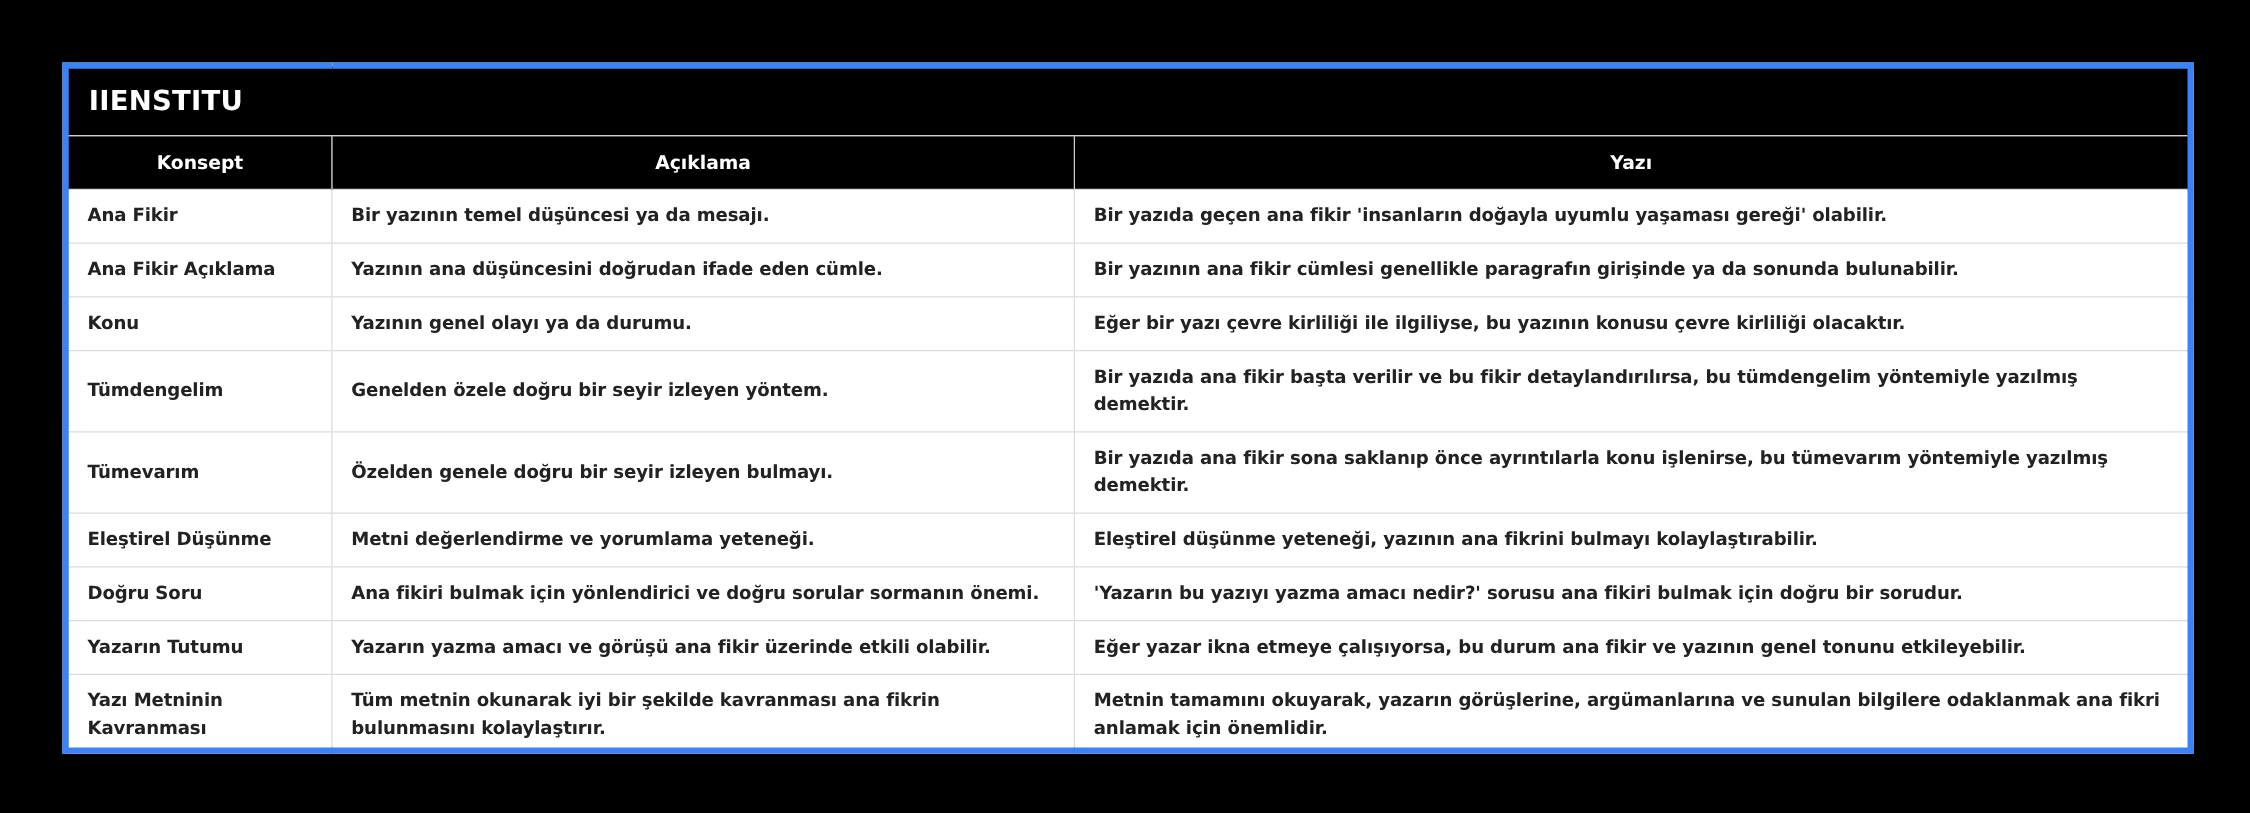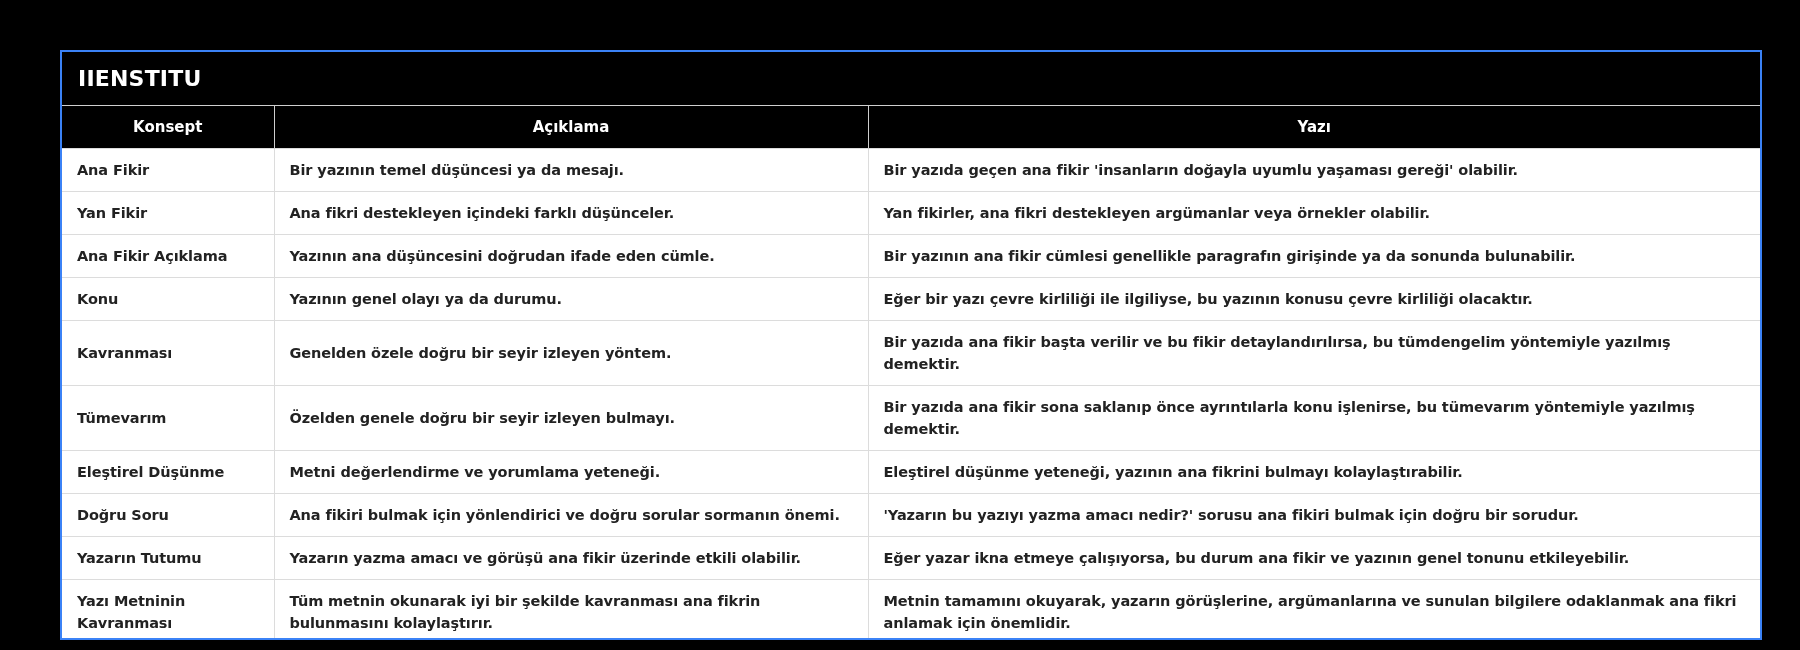--- a/index.html
+++ b/index.html
@@ -17,22 +17,21 @@
       position: absolute;
       left: 50px;
       top: 50px;
       width: 1700px;
     }
     table {
       width: 1700px;
       border-collapse: collapse;
       table-layout: fixed;
       background: #ffffff;
-      border: 2px solid #3b82f6;
-      margin-left: 10px;
+      border: 5px solid #3b82f6;
     }
     col.c1 { width: 213px; }
     col.c2 { width: 594px; }
     col.c3 { width: 893px; }
     caption, .title-cell {
       background: #000000;
     }
     .title-cell {
       height: 53px;
       padding: 0 16px;
@@ -92,36 +91,31 @@
         <th class="col-head">Yazı</th>
       </tr>
     </thead>
     <tbody>
       <tr>
         <td>Ana Fikir</td>
         <td>Bir yazının temel düşüncesi ya da mesajı.</td>
         <td>Bir yazıda geçen ana fikir 'insanların doğayla uyumlu yaşaması gereği' olabilir.</td>
       </tr>
       <tr>
-        <td>Yan Fikir</td>
-        <td>Ana fikri destekleyen içindeki farklı düşünceler.</td>
-        <td>Yan fikirler, ana fikri destekleyen argümanlar veya örnekler olabilir.</td>
-      </tr>
-      <tr>
         <td>Ana Fikir Açıklama</td>
         <td>Yazının ana düşüncesini doğrudan ifade eden cümle.</td>
         <td>Bir yazının ana fikir cümlesi genellikle paragrafın girişinde ya da sonunda bulunabilir.</td>
       </tr>
       <tr>
         <td>Konu</td>
         <td>Yazının genel olayı ya da durumu.</td>
         <td>Eğer bir yazı çevre kirliliği ile ilgiliyse, bu yazının konusu çevre kirliliği olacaktır.</td>
       </tr>
       <tr>
-        <td>Kavranması</td>
+        <td>Tümdengelim</td>
         <td>Genelden özele doğru bir seyir izleyen yöntem.</td>
         <td>Bir yazıda ana fikir başta verilir ve bu fikir detaylandırılırsa, bu tümdengelim yöntemiyle yazılmış demektir.</td>
       </tr>
       <tr>
         <td>Tümevarım</td>
         <td>Özelden genele doğru bir seyir izleyen bulmayı.</td>
         <td>Bir yazıda ana fikir sona saklanıp önce ayrıntılarla konu işlenirse, bu tümevarım yöntemiyle yazılmış demektir.</td>
       </tr>
       <tr>
         <td>Eleştirel Düşünme</td>

